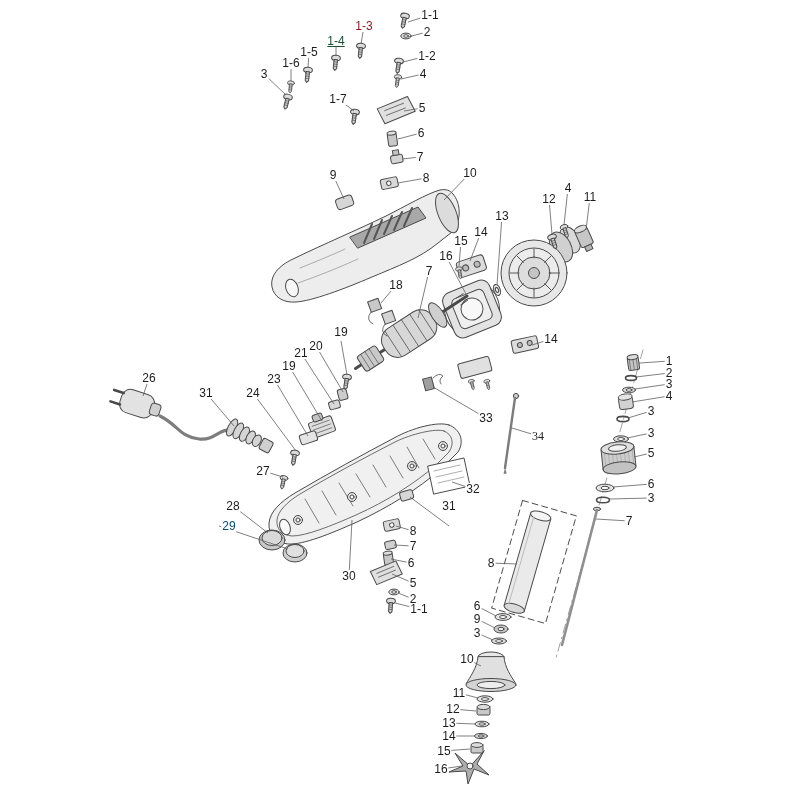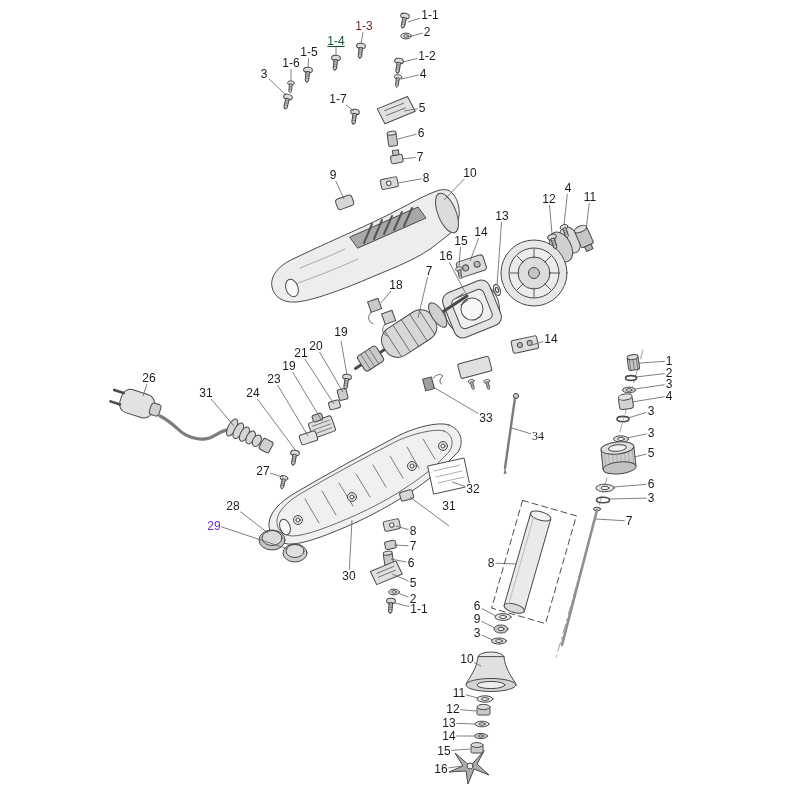--- a/index.html
+++ b/index.html
@@ -423,21 +423,21 @@
       <span class="part-label" style="left: 341px; top: 332px; color: rgb(28, 28, 28);">19</span>
       <span class="part-label" style="left: 316px; top: 346px; color: rgb(28, 28, 28);">20</span>
       <span class="part-label" style="left: 301px; top: 353px; color: rgb(28, 28, 28);">21</span>
       <span class="part-label" style="left: 289px; top: 366px; color: rgb(28, 28, 28);">19</span>
       <span class="part-label" style="left: 274px; top: 379px; color: rgb(28, 28, 28);">23</span>
       <span class="part-label" style="left: 253px; top: 393px; color: rgb(28, 28, 28);">24</span>
       <span class="part-label" style="left: 206px; top: 393px; color: rgb(28, 28, 28);">31</span>
       <span class="part-label" style="left: 149px; top: 378px; color: rgb(28, 28, 28);">26</span>
       <span class="part-label" style="left: 263px; top: 471px; color: rgb(28, 28, 28);">27</span>
       <span class="part-label" style="left: 233px; top: 506px; color: rgb(28, 28, 28);">28</span>
-      <span class="part-label" style="left: 214px; top: 526px; color: #6d28d9;">29</span>
+      <span class="part-label" style="left: 229px; top: 526px; color: #0c4a6e;">29</span>
       <span class="part-label" style="left: 349px; top: 576px; color: rgb(28, 28, 28);">30</span>
       <span class="part-label" style="left: 449px; top: 506px; color: rgb(28, 28, 28);">31</span>
       <span class="part-label" style="left: 473px; top: 489px; color: rgb(28, 28, 28);">32</span>
       <span class="part-label" style="left: 486px; top: 418px; color: rgb(28, 28, 28);">33</span>
       <span class="part-label" style="left: 538px; top: 436px; color: rgb(28, 28, 28); font-family: Liberation Serif, serif;">34</span>
       <span class="part-label" style="left: 413px; top: 531px; color: rgb(28, 28, 28);">8</span>
       <span class="part-label" style="left: 413px; top: 546px; color: rgb(28, 28, 28);">7</span>
       <span class="part-label" style="left: 411px; top: 563px; color: rgb(28, 28, 28);">6</span>
       <span class="part-label" style="left: 413px; top: 583px; color: rgb(28, 28, 28);">5</span>
       <span class="part-label" style="left: 413px; top: 599px; color: rgb(28, 28, 28);">2</span>

